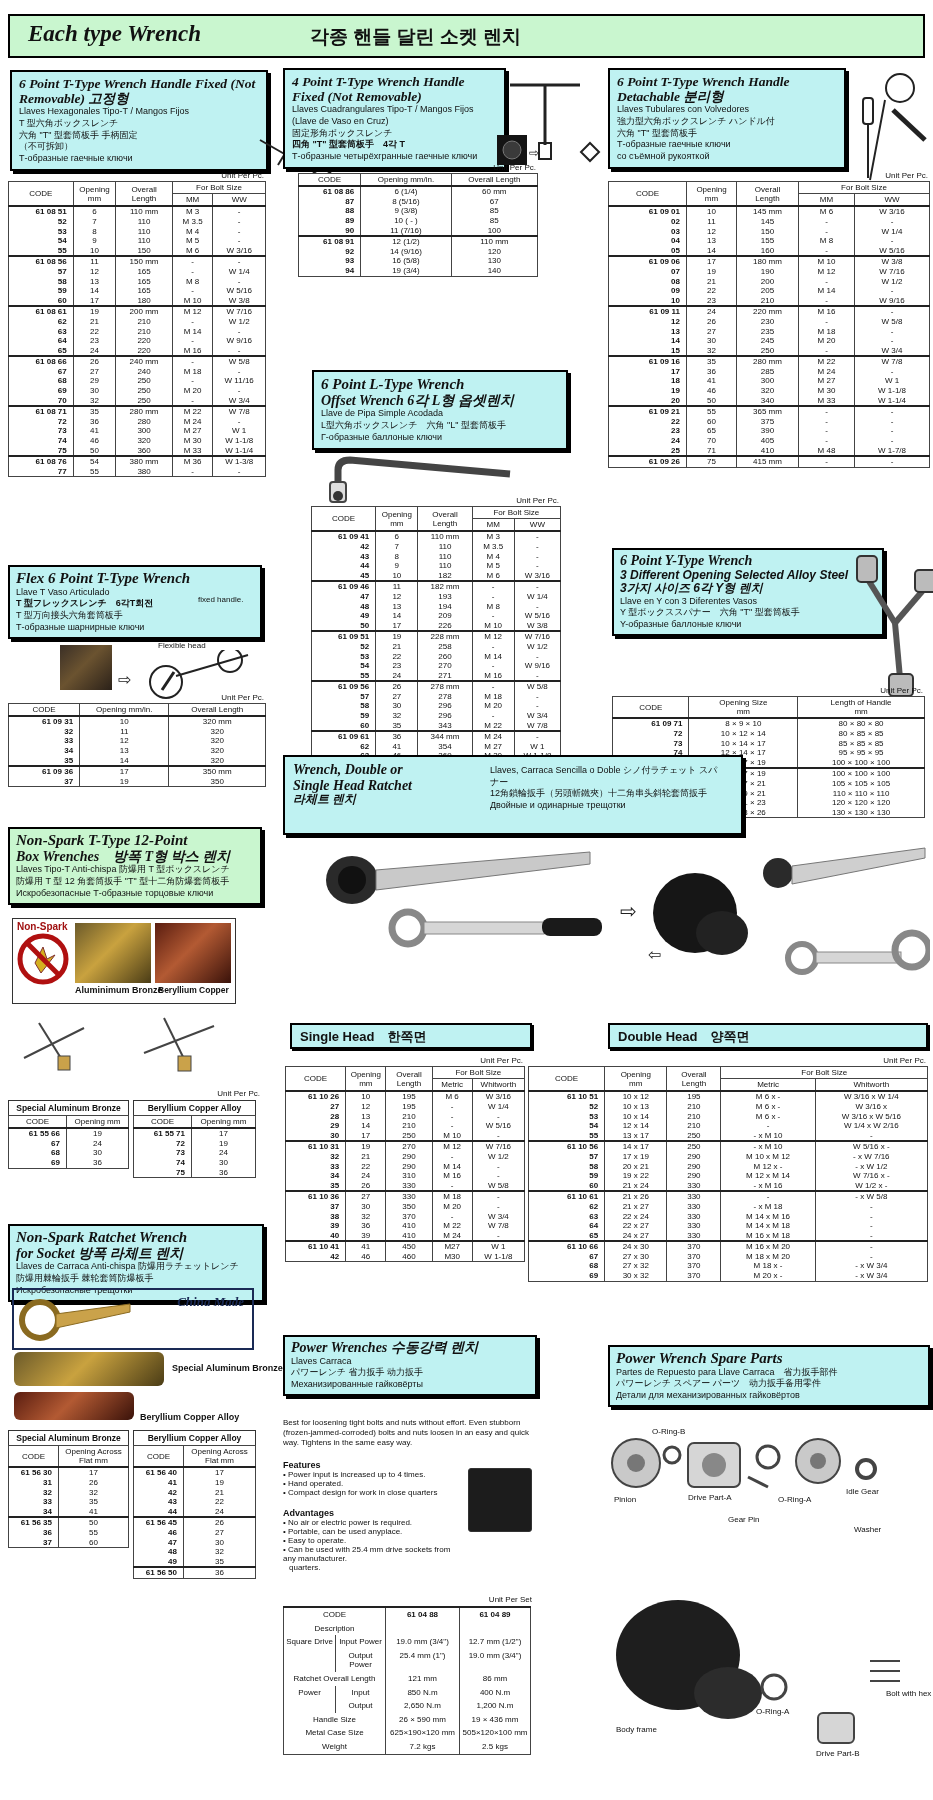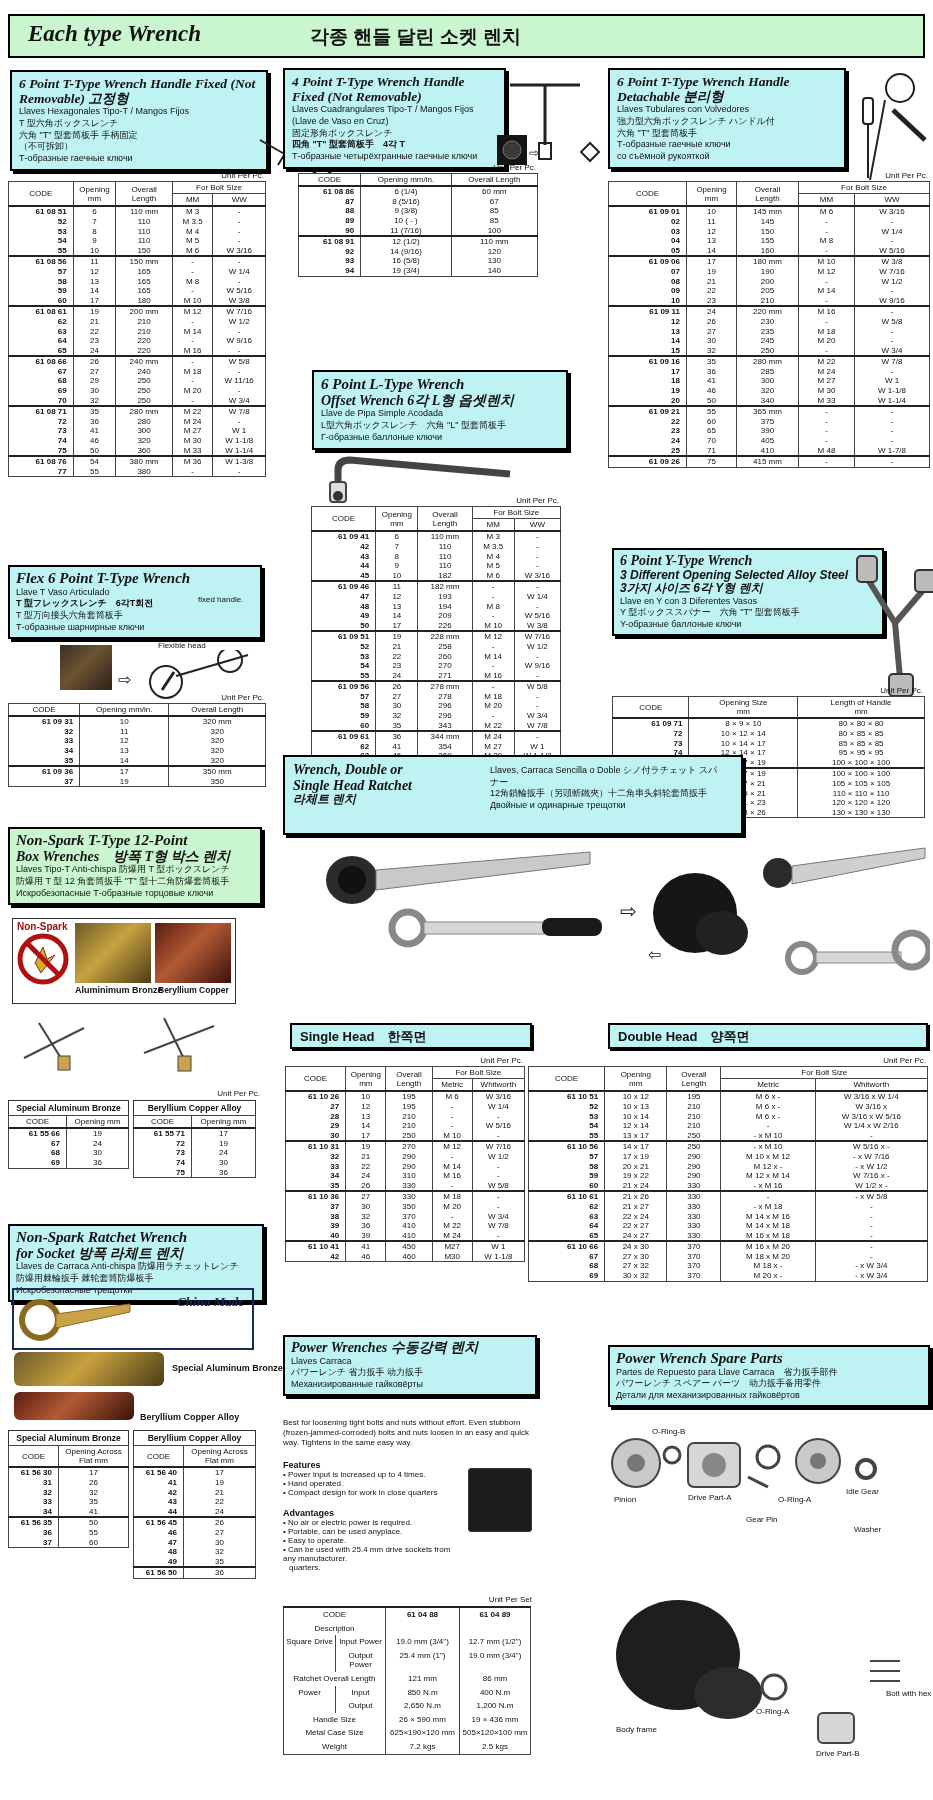--- a/index.html
+++ b/index.html
@@ -1653,21 +1653,21 @@
       <rect x="210" y="288" width="36" height="30" rx="5" fill="#d6d6d6" stroke="#444" stroke-width="2"></rect>
       <g stroke="#444" stroke-width="2">
           <line x1="262" y1="236" x2="292" y2="236"></line>
           <line x1="262" y1="246" x2="292" y2="246"></line>
           <line x1="262" y1="256" x2="292" y2="256"></line>
         </g>
     </svg>
     <span class="abs lbl-s" style="left:6px;top:70px;">Pinion</span>
     <span class="abs lbl-s" style="left:44px;top:2px;">O-Ring-B</span>
     <span class="abs lbl-s" style="left:80px;top:68px;">Drive Part-A</span>
-    <span class="abs lbl-s" style="left:138px;top:90px;">Gear Pin</span>
+    <span class="abs lbl-s" style="left:120px;top:90px;">Gear Pin</span>
     <span class="abs lbl-s" style="left:170px;top:70px;">O-Ring-A</span>
     <span class="abs lbl-s" style="left:238px;top:62px;">Idle Gear</span>
     <span class="abs lbl-s" style="left:246px;top:100px;">Washer</span>
     <span class="abs lbl-s" style="left:8px;top:300px;">Body frame</span>
     <span class="abs lbl-s" style="left:148px;top:282px;">O-Ring-A</span>
     <span class="abs lbl-s" style="left:208px;top:324px;">Drive Part-B</span>
     <span class="abs lbl-s" style="left:250px;top:264px;width:64px;white-space:normal;display:inline-block;padding-left:28px;">Bolt with hex hole</span>
   </div>
 
 </div>

